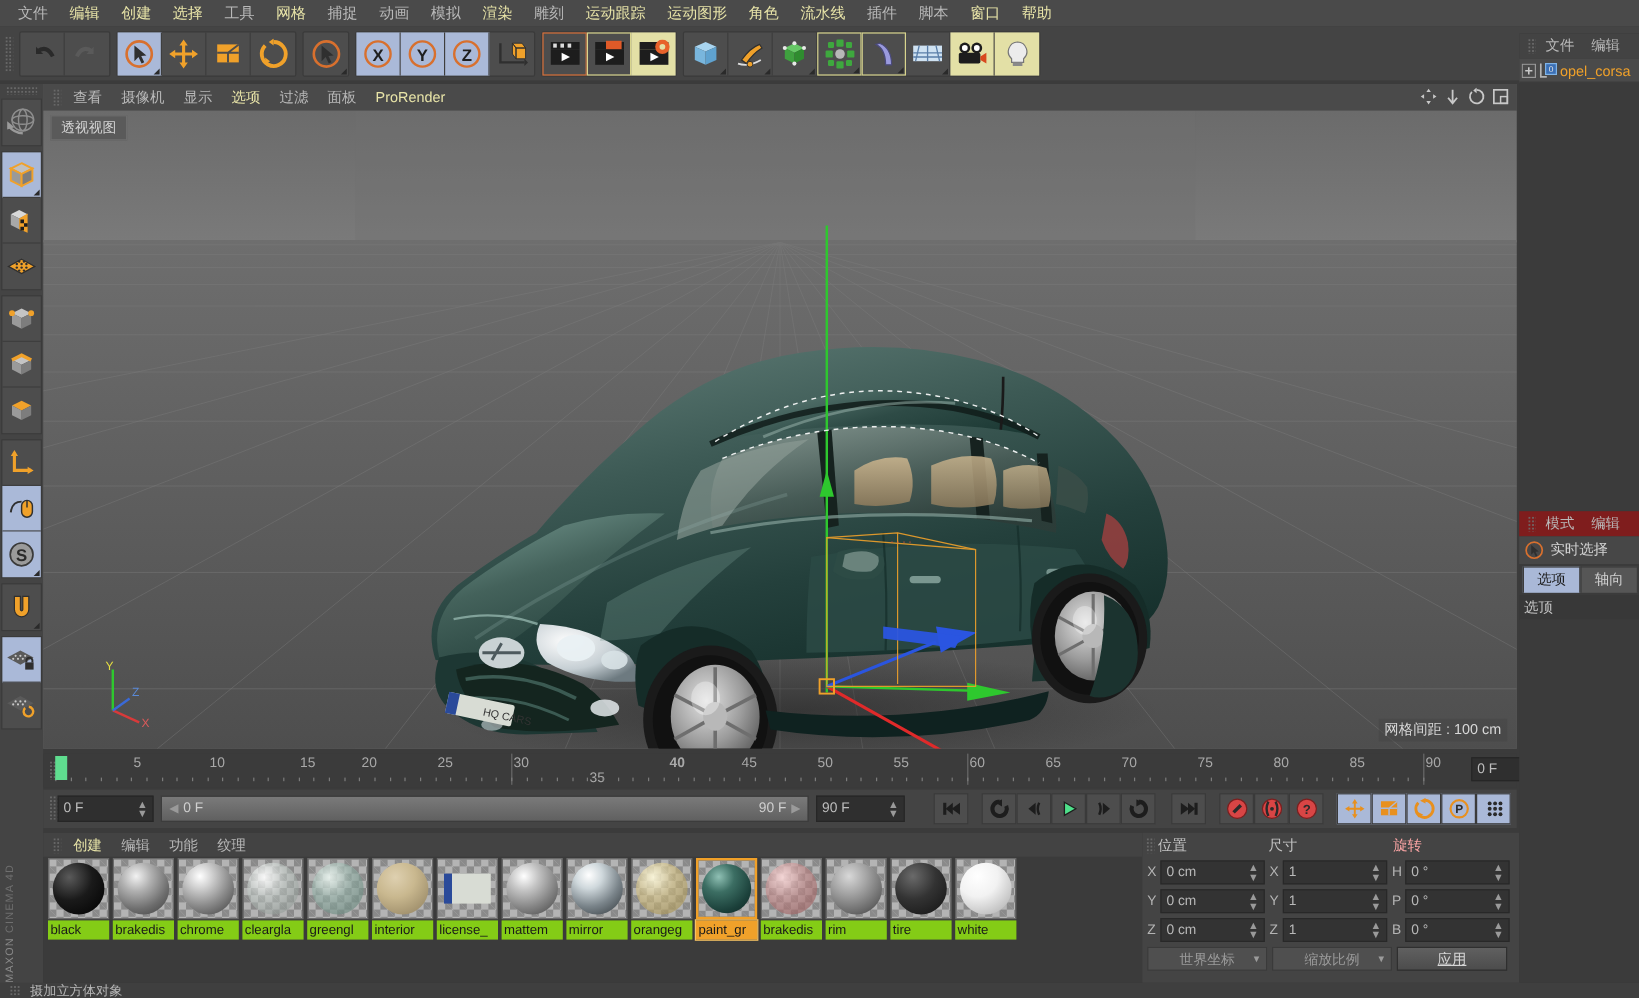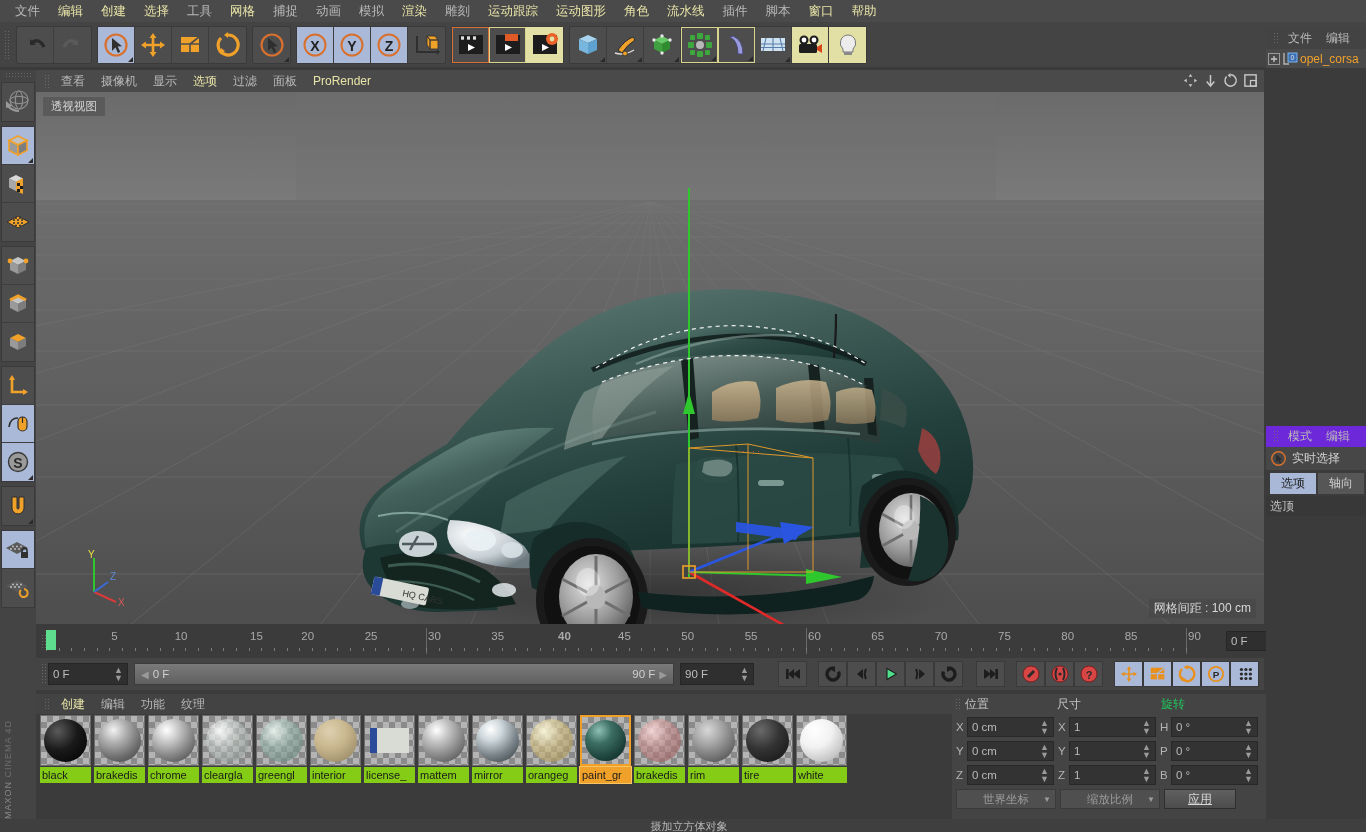--- a/index.html
+++ b/index.html
@@ -118,36 +118,36 @@
 
   
   .objmgr { position:absolute; left:1266px; top:28px; width:100px; height:392px; background:#3b3b3b;}
   .objhdr { height:21px; display:flex; align-items:center; background:#434343; padding-left:3px;}
   .objhdr .mi{ font-size:12px; padding:0 7px;}
   .objrow { height:20px; display:flex; align-items:center; padding-left:2px; gap:2px;
             background:#4a4a4a; border-bottom:1px solid #3b3b3b;}
   .objname { color:#f0a12a; font-size:12px; white-space:nowrap;}
 
   .attrmgr { position:absolute; left:1266px; top:426px; width:100px; height:393px; background:#3b3b3b;}
-  .attrhdr { height:21px; display:flex; align-items:center; background:#6d28d9; padding-left:3px;}
+  .attrhdr { height:21px; display:flex; align-items:center; background:#7f1d1d; padding-left:3px;}
   .attrhdr .mi{ font-size:12px; padding:0 7px;}
   .attrtool{ height:23px; display:flex; align-items:center; padding-left:4px; gap:5px; background:#474747;}
   .attrtabs{ height:22px; display:flex; margin-top:2px; padding-left:3px;}
   .atab { height:22px; padding:0 11px; display:flex; align-items:center; font-size:12px;
           background:#565656; color:#cfcfcf; border:1px solid #3c3c3c; border-bottom:none;}
   .atab.sel { background:#a9b8d7; color:#1d1d1d; }
   .asec { height:20px; background:#383838; display:flex; align-items:center; padding-left:4px;
           color:#c5c5c5; font-size:12px; margin-top:2px;}
   .arow { height:24px; display:flex; align-items:center; padding-left:10px;
           font-size:12px; color:#c0c0c0; white-space:nowrap; overflow:hidden;}
   .arow.dim { color:#8e8e8e; }
 
   
   .status { position:absolute; left:0; top:819px; width:1366px; height:13px;
-            background:#3f3f3f; display:flex; align-items:center; padding-left:4px;flex-direction:column;}
+            background:#3f3f3f; display:flex; align-items:center; padding-left:4px;}
   .status .txt { font-size:11px; color:#b6b6b6; margin-left:8px; }
 </style>
 </head>
 <body>
 
 <div class="app">
 
   <div class="menubar" id="menubar">
       <div class="mi m-gray">文件</div>
       <div class="mi m-yellow">编辑</div>
@@ -792,21 +792,21 @@
   <div class="tlrow">
     <div class="grip" style="position:absolute;left:1px;top:6px;height:16px;"></div>
     <div class="ruler" id="timeline-ruler">
         <div class="tk" style="left: 2px;">0</div>
         <div class="tk" style="left: 65.3333px;">5</div>
         <div class="tk" style="left: 128.667px;">10</div>
         <div class="tk" style="left: 204px;">15</div>
         <div class="tk" style="left: 255.333px;">20</div>
         <div class="tk" style="left: 318.667px;">25</div>
         <div class="tk" style="left: 382px;">30</div>
-        <div class="tk" style="left: 445.333px;">35</div>
+        <div class="tk" style="left: 445.333px; margin-top: 13px;">35</div>
         <div class="tk" style="left: 512px; font-weight: bold;">40</div>
         <div class="tk" style="left: 572px;">45</div>
         <div class="tk" style="left: 635.333px;">50</div>
         <div class="tk" style="left: 698.667px;">55</div>
         <div class="tk" style="left: 762px;">60</div>
         <div class="tk" style="left: 825.333px;">65</div>
         <div class="tk" style="left: 888.667px;">70</div>
         <div class="tk" style="left: 952px;">75</div>
         <div class="tk" style="left: 1015.33px;">80</div>
         <div class="tk" style="left: 1078.67px;">85</div>
@@ -1160,21 +1160,21 @@
           <div class="matname">white</div>
         </div>
       </div>
   </div>
 
   <div class="coord">
     <div class="coordhdr">
       <div class="grip" style="height:13px;margin:0 3px;"></div>
       <div style="width:92px;color:#c4c4c4;">位置</div>
       <div style="width:104px;color:#c4c4c4;">尺寸</div>
-      <div style="color:#22c55e;">旋转</div>
+      <div style="color:#fca5a5;">旋转</div>
     </div>
     <div id="coord-rows" style="padding:2px 4px 0 4px;">
         <div class="cfield">
           <div class="clab">X</div>
           <div class="cinput" style="margin-right: 4px;">
             <span>0 cm</span>
             <span class="spin">▲<br>▼</span>
           </div>
           <div class="clab">X</div>
           <div class="cinput" style="margin-right: 4px;">
@@ -1224,21 +1224,21 @@
       </div>
     <div style="display:flex;gap:4px;padding:1px 4px;">
       <div class="cdrop" style="width:100px;">
         <span>世界坐标</span>
         <span style="position:absolute;right:4px;font-size:8px;">▼</span>
       </div>
       <div class="cdrop" style="width:100px;">
         <span>缩放比例</span>
         <span style="position:absolute;right:4px;font-size:8px;">▼</span>
       </div>
-      <div class="capply" style="width:72px;text-decoration:underline;">应用</div>
+      <div class="capply" style="width:92px;text-decoration:underline;">应用</div>
     </div>
   </div>
 
   <div class="objmgr">
     <div class="objhdr">
       <div class="grip" style="height:13px;margin-right:1px;"></div>
       <div id="objmenu-items" style="display:flex;align-items:center;">
           <div class="mi m-gray">文件</div>
           <div class="mi m-gray">编辑</div>
         </div>

